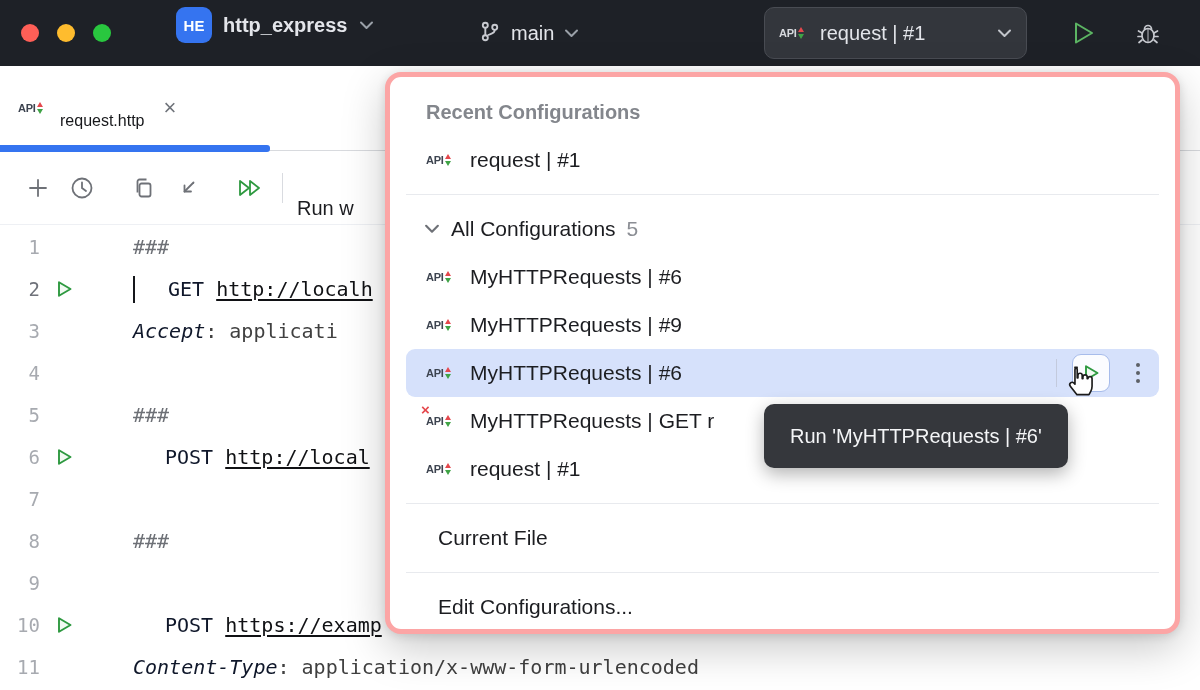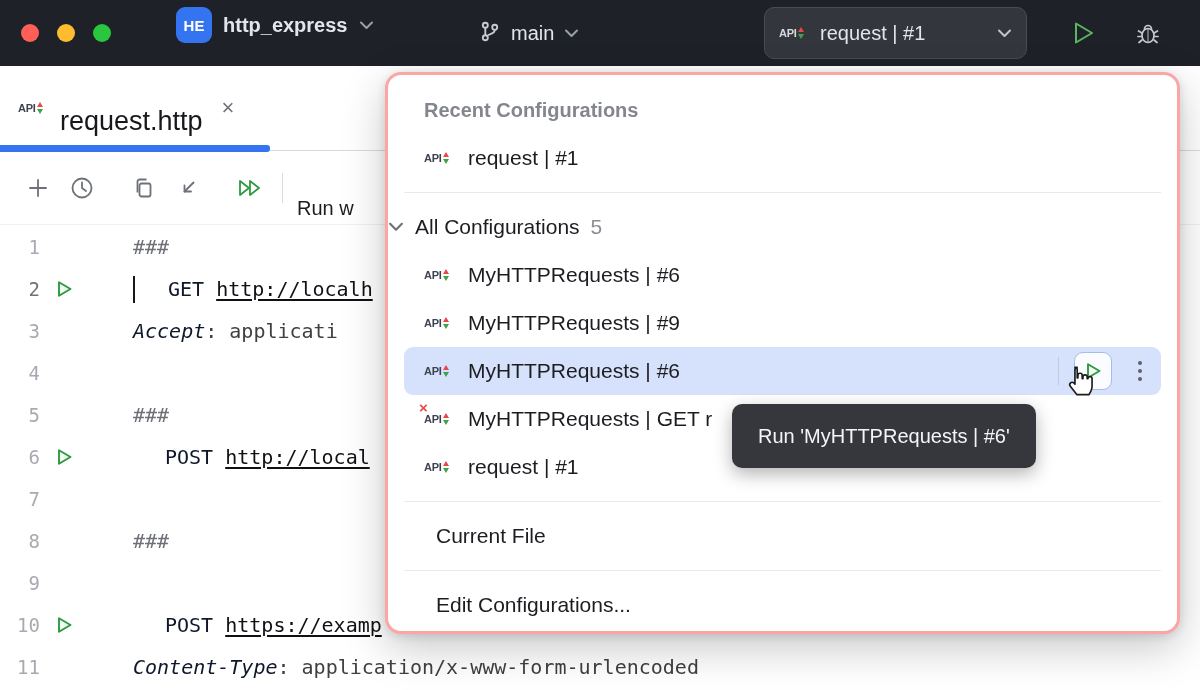--- a/index.html
+++ b/index.html
@@ -25,21 +25,21 @@
   .run-chip .tb-label { font-weight:400; }
   .run-chip .chev { margin-left:auto; color:#c2c5cb; }
   .tb-play { position:absolute; left:1068px; top:18px; }
   .tb-bug  { position:absolute; left:1134px; top:19px; }
 
   
   .tabbar { position:absolute; left:0; top:66px; width:1200px; height:85px; background:#fff;
             border-bottom:1px solid #d8dade; }
   .tab { position:absolute; left:0; top:0; height:84px; display:flex; align-items:center;
          gap:11px; padding:0 18px 0 18px; }
-  .tab-label { font-size:27px; color:#17181b;margin-top:26px; }
+  .tab-label { font-size:16px; color:#17181b;margin-top:26px; }
   .tab-close { color:#6f737a; font-size:22px; margin-left:8px; line-height:1; }
   .tab-underline { position:absolute; left:0; top:145px; width:270px; height:7px;
                    background:#3574f0; border-radius:0 3px 3px 0; z-index:3; }
 
   
   .toolbar { position:absolute; left:0; top:152px; width:1200px; height:73px; display:flex;
              align-items:center; padding-left:16px; border-bottom:1px solid #eef0f4; }
   .tool { display:flex; align-items:center; justify-content:center; width:44px; height:44px; }
   .tool.spaced { margin-left:18px; }
   .toolbar .vbar { width:1px; height:30px; background:#d9dbe0; margin:0 14px 0 10px; }
@@ -68,41 +68,41 @@
              letter-spacing:-0.3px; color:#3d4450; }
   .api-icon.dark .api-txt { color:#d7d9de; }
   .api-arrows { display:flex; flex-direction:column; gap:2px; margin-left:2px; }
   .api-arrows i { display:block; width:0; height:0; border-style:solid; }
   .api-arrows .up { border-width:0 3.5px 5px 3.5px; border-color:transparent transparent #e5484d transparent; }
   .api-arrows .dn { border-width:5px 3.5px 0 3.5px; border-color:#3fa345 transparent transparent transparent; }
   .broken-x { position:absolute; left:-5px; top:-9px; color:#e5484d; font-weight:700; font-size:15px; }
 
   
   .popup { position:absolute; left:385px; top:72px; width:795px; height:562px; background:#fff;
-           border:3px solid #fca5a5; border-radius:16px; z-index:10; padding:22px 0 14px;
+           border:5px solid #fca5a5; border-radius:16px; z-index:10; padding:22px 0 14px;
            box-shadow:0 14px 44px rgba(0,0,0,.22), 0 2px 10px rgba(0,0,0,.12); }
   .popup-header { margin:2px 0 12px 36px; font-size:20px; font-weight:600; color:#83868c; }
   .pitem { height:48px; display:flex; align-items:center; gap:13px; margin:0 16px;
            padding:0 8px 0 20px; border-radius:9px; font-size:21px; color:#1c1d21; }
   .pitem.selected { background:#d6e1fb; }
   .psep { height:1px; background:#e8eaee; margin:10px 16px; }
-  .all-row { height:48px; display:flex; align-items:center; gap:11px; 
+  .all-row { height:48px; display:flex; align-items:center; gap:11px; padding-left:34px;
              font-size:21px; color:#1c1d21; }
   .all-row .chev { color:#6e7177; }
   .all-count { color:#8b8e94; }
   .pfooter { height:48px; display:flex; align-items:center; padding-left:48px; font-size:21px; color:#1c1d21; }
   .row-controls { margin-left:auto; display:flex; align-items:center; gap:15px; }
   .vsep { width:1px; height:28px; background:#c3cadd; }
   .play-btn { width:38px; height:38px; border:1px solid #a7bceb; border-radius:9px; background:#fbfcff;
               display:flex; align-items:center; justify-content:center; }
   .kebab { display:flex; flex-direction:column; gap:4px; width:26px; align-items:center; padding:4px 0; }
   .kebab i { width:4px; height:4px; border-radius:50%; background:#5d6066; }
 
   
-  .tooltip { position:absolute; left:732px; top:404px; height:64px; display:flex; align-items:center;
+  .tooltip { position:absolute; left:764px; top:404px; height:64px; display:flex; align-items:center;
              padding:0 26px; background:#35373c; color:#f4f5f7; font-size:20px; border-radius:10px;
              z-index:20; box-shadow:0 6px 18px rgba(0,0,0,.3); white-space:nowrap; }
   .cursor { position:absolute; left:1060px; top:362px; z-index:30; }
 </style>
 </head>
 <body>
 
 <div class="stage">
 
   <div class="titlebar">

